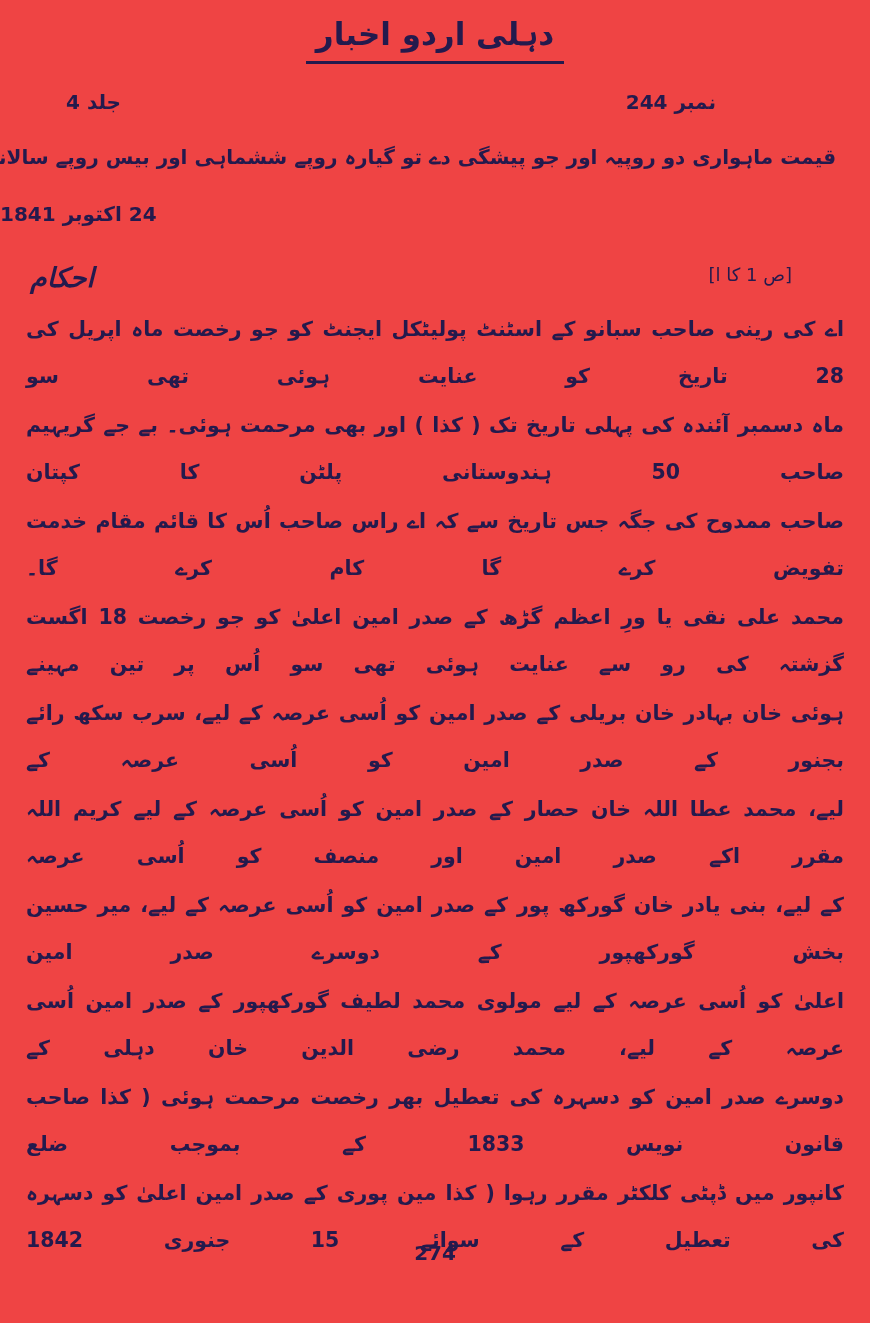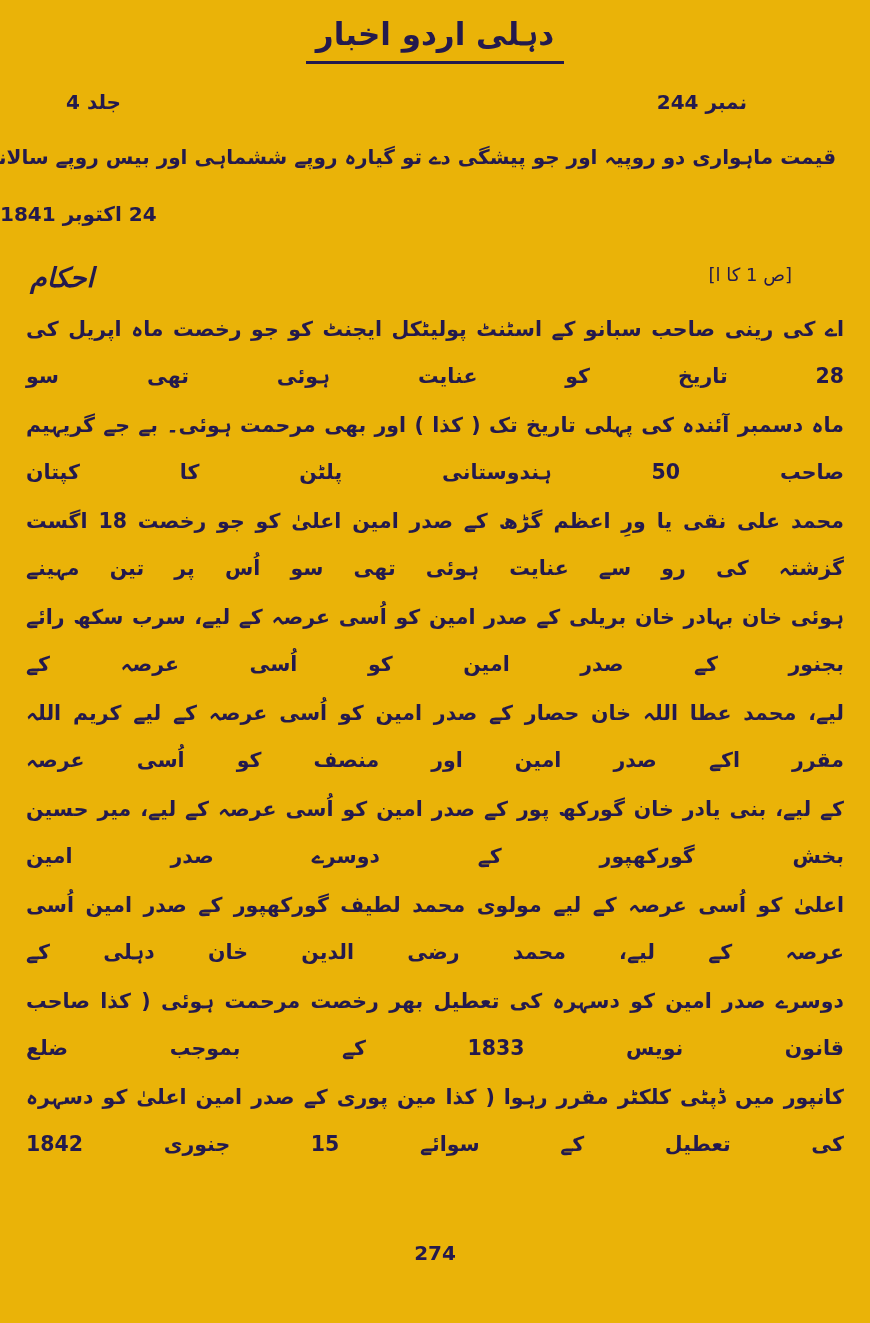--- a/index.html
+++ b/index.html
@@ -6,21 +6,21 @@
   html, body {
     margin: 0;
     padding: 0;
     background: #ffffff;
   }
   .page {
     position: relative;
     width: 870px;
     height: 1323px;
     margin: 0 auto;
-    background: #eab308;
+    background: #ef4444;
     color: #1b1b4e;
     font-family: "DejaVu Sans", sans-serif;
     overflow: hidden;
     box-sizing: border-box;
   }
 
   
   .masthead {
     text-align: center;
     padding-top: 14px;
@@ -45,21 +45,21 @@
     align-items: baseline;
     margin: 26px 46px 0 46px;
     direction: rtl;
   }
   .issue-meta .meta-item {
     font-size: 20px;
     font-weight: 700;
     color: #241a4d;
     white-space: nowrap;
   }
-  .issue-meta .meta-number { margin-right: 77px; }
+  .issue-meta .meta-number { margin-right: 108px; }
   .issue-meta .meta-volume { margin-left: 20px; }
 
   
   .price-line {
     margin: 26px 34px 0 34px;
     text-align: center;
     font-size: 20px;
     line-height: 1.7;
     font-weight: 600;
     color: #241a4d;
@@ -152,20 +152,21 @@
   <div class="date-line">24 اکتوبر 1841</div>
 
   <div class="section-head-row">
     <div class="section-title">احکام</div>
     <div class="section-ref">[ص 1 کا ا]</div>
   </div>
 
   <div class="body-block" id="section-0-body">
       <p class="body-para">اے کی رینی صاحب سبانو کے اسٹنٹ پولیٹکل ایجنٹ کو جو رخصت ماہ اپریل کی 28 تاریخ کو عنایت ہوئی تھی سو</p>
       <p class="body-para">ماہ دسمبر آئندہ کی پہلی تاریخ تک ( کذا ) اور بھی مرحمت ہوئی۔ بے جے گریہیم صاحب 50 ہندوستانی پلٹن کا کپتان</p>
+      <p class="body-para">صاحب ممدوح کی جگہ جس تاریخ سے کہ اے راس صاحب اُس کا قائم مقام خدمت تفویض کرے گا کام کرے گا۔</p>
       <p class="body-para">محمد علی نقی یا ورِ اعظم گڑھ کے صدر امین اعلیٰ کو جو رخصت 18 اگست گزشتہ کی رو سے عنایت ہوئی تھی سو اُس پر تین مہینے</p>
       <p class="body-para">ہوئی خان بہادر خان بریلی کے صدر امین کو اُسی عرصہ کے لیے، سرب سکھ رائے بجنور کے صدر امین کو اُسی عرصہ کے</p>
       <p class="body-para">لیے، محمد عطا اللہ خان حصار کے صدر امین کو اُسی عرصہ کے لیے کریم اللہ مقرر اکے صدر امین اور منصف کو اُسی عرصہ</p>
       <p class="body-para">کے لیے، بنی یادر خان گورکھ پور کے صدر امین کو اُسی عرصہ کے لیے، میر حسین بخش گورکھپور کے دوسرے صدر امین</p>
       <p class="body-para">اعلیٰ کو اُسی عرصہ کے لیے مولوی محمد لطیف گورکھپور کے صدر امین اُسی عرصہ کے لیے، محمد رضی الدین خان دہلی کے</p>
       <p class="body-para">دوسرے صدر امین کو دسہرہ کی تعطیل بھر رخصت مرحمت ہوئی ( کذا صاحب قانون نویس 1833 کے بموجب ضلع</p>
       <p class="body-para">کانپور میں ڈپٹی کلکٹر مقرر رہوا ( کذا مین پوری کے صدر امین اعلیٰ کو دسہرہ کی تعطیل کے سوائے 15 جنوری 1842</p>
     </div>
 
   <div class="page-number">274</div>

